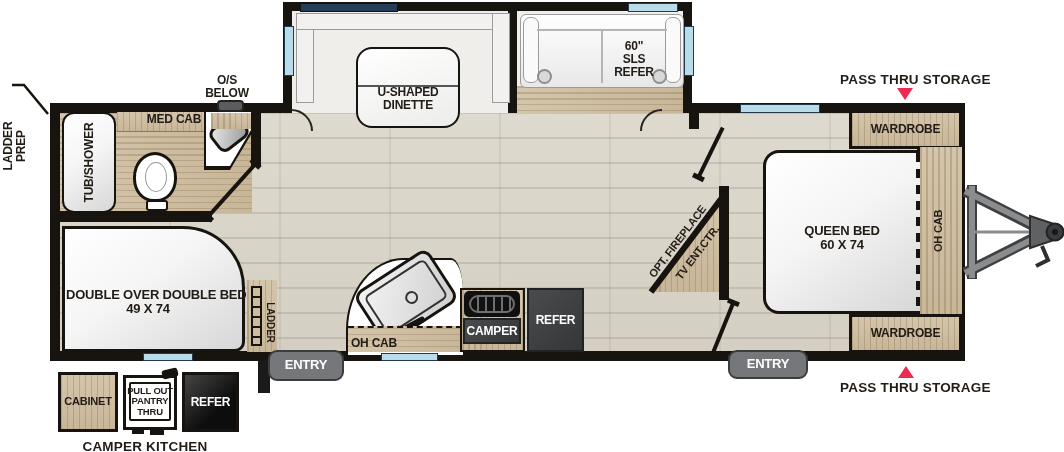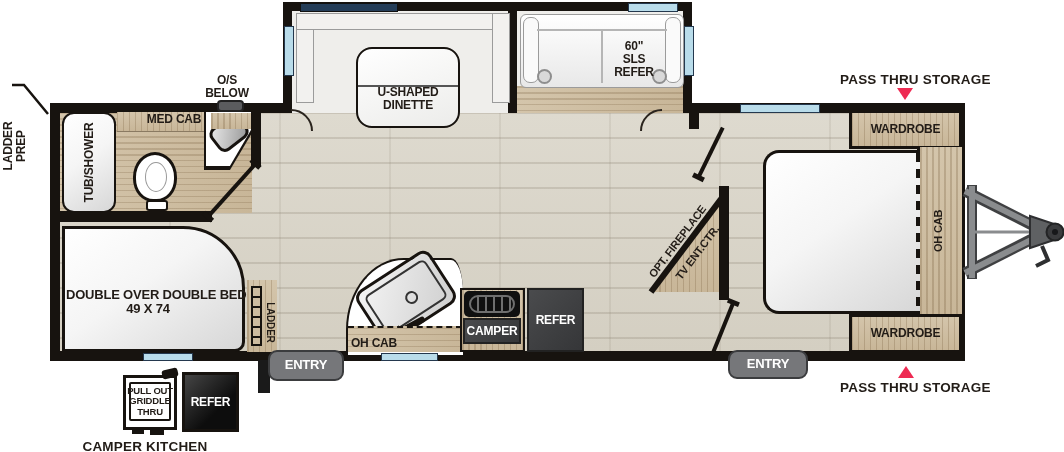--- a/index.html
+++ b/index.html
@@ -182,20 +182,22 @@
   </div>
   <div class="abs wood" style="left:917px;top:147px;width:45px;height:169px;border-left:3px solid #17130f;box-sizing:border-box;"></div>
   <div class="lbl s11 rot-90" style="left:894px;top:225px;width:90px;">
     <span>OH CAB</span></div>
   <div class="abs wood" style="left:849px;top:314px;width:113px;height:39px;border:3px solid #17130f;box-sizing:border-box;display:flex;align-items:center;justify-content:center;">
     <span class="lbl s12" style="position:static">WARDROBE</span>
   </div>
 
   <div class="abs white-furn" style="left:763px;top:150px;width:157px;height:164px;border:3px solid #17130f;border-right:none;border-radius:16px 0 0 16px;box-sizing:border-box;"></div>
   <div class="abs" style="left:916px;top:153px;width:3.5px;height:158px;background:repeating-linear-gradient(180deg,#17130f 0 9px,transparent 9px 16px);"></div>
+  <div class="lbl s13" style="left:768px;top:224px;width:148px;">
+    <span>QUEEN BED</span><br><span>60 X 74</span></div>
 
   <div class="winL" style="left:740px;top:104px;width:78px;height:7px;"></div>
 
   <div class="winL" style="left:381px;top:353px;width:55px;height:6px;"></div>
   <div class="winL" style="left:143px;top:353px;width:48px;height:6px;"></div>
 
   <div class="lbl s14" style="left:840px;top:73px;width:130px;">
     <span>PASS THRU STORAGE</span></div>
   <div class="tri tri-down" style="left:897px;top:88px;"></div>
 
@@ -211,26 +213,29 @@
 
   <div class="abs" style="left:258px;top:360px;width:12px;height:33px;background:#1a1a1a;"></div>
 
   <div class="pill" style="left:268px;top:350px;width:72px;height:27px;">
     <span class="lbl lblw s13" style="position:static">ENTRY</span>
     </div>
   <div class="pill" style="left:728px;top:350px;width:76px;height:25px;">
     <span class="lbl lblw s13" style="position:static">ENTRY</span>
     </div>
 
+  <div class="abs wood" style="left:58px;top:372px;width:60px;height:60px;border:3px solid #17130f;box-sizing:border-box;display:flex;align-items:center;justify-content:center;">
+    <span class="lbl s11" style="position:static">CABINET</span>
+  </div>
   <div class="abs" style="left:123px;top:375px;width:54px;height:55px;background:#fff;border:3px solid #17130f;box-sizing:border-box;">
     <div style="position:absolute;left:3px;top:4px;right:3px;bottom:6px;border:2px solid #17130f;border-radius:2px;
                 display:flex;align-items:center;justify-content:center;">
       <span class="lbl" style="position:static;font-size:9.5px;">
         <span>PULL OUT</span><br>
-        <span>GRIDDLE</span><br>
+        <span>PANTRY</span><br>
         <span>THRU</span></span>
     </div>
     <div style="position:absolute;right:-4px;top:-9px;width:16px;height:9px;background:#17130f;border-radius:3px;transform:rotate(-14deg);"></div>
     <div style="position:absolute;left:6px;bottom:-7px;width:12px;height:6px;background:#17130f;"></div>
     <div style="position:absolute;left:24px;bottom:-8px;width:14px;height:6px;background:#17130f;"></div>
   </div>
   <div class="abs" style="left:182px;top:372px;width:57px;height:60px;background:linear-gradient(135deg,#454545,#0d0d0d 65%);border:3px solid #17130f;
               box-sizing:border-box;display:flex;align-items:center;justify-content:center;">
     <span class="lbl lblw s12" style="position:static">REFER</span>
   </div>

